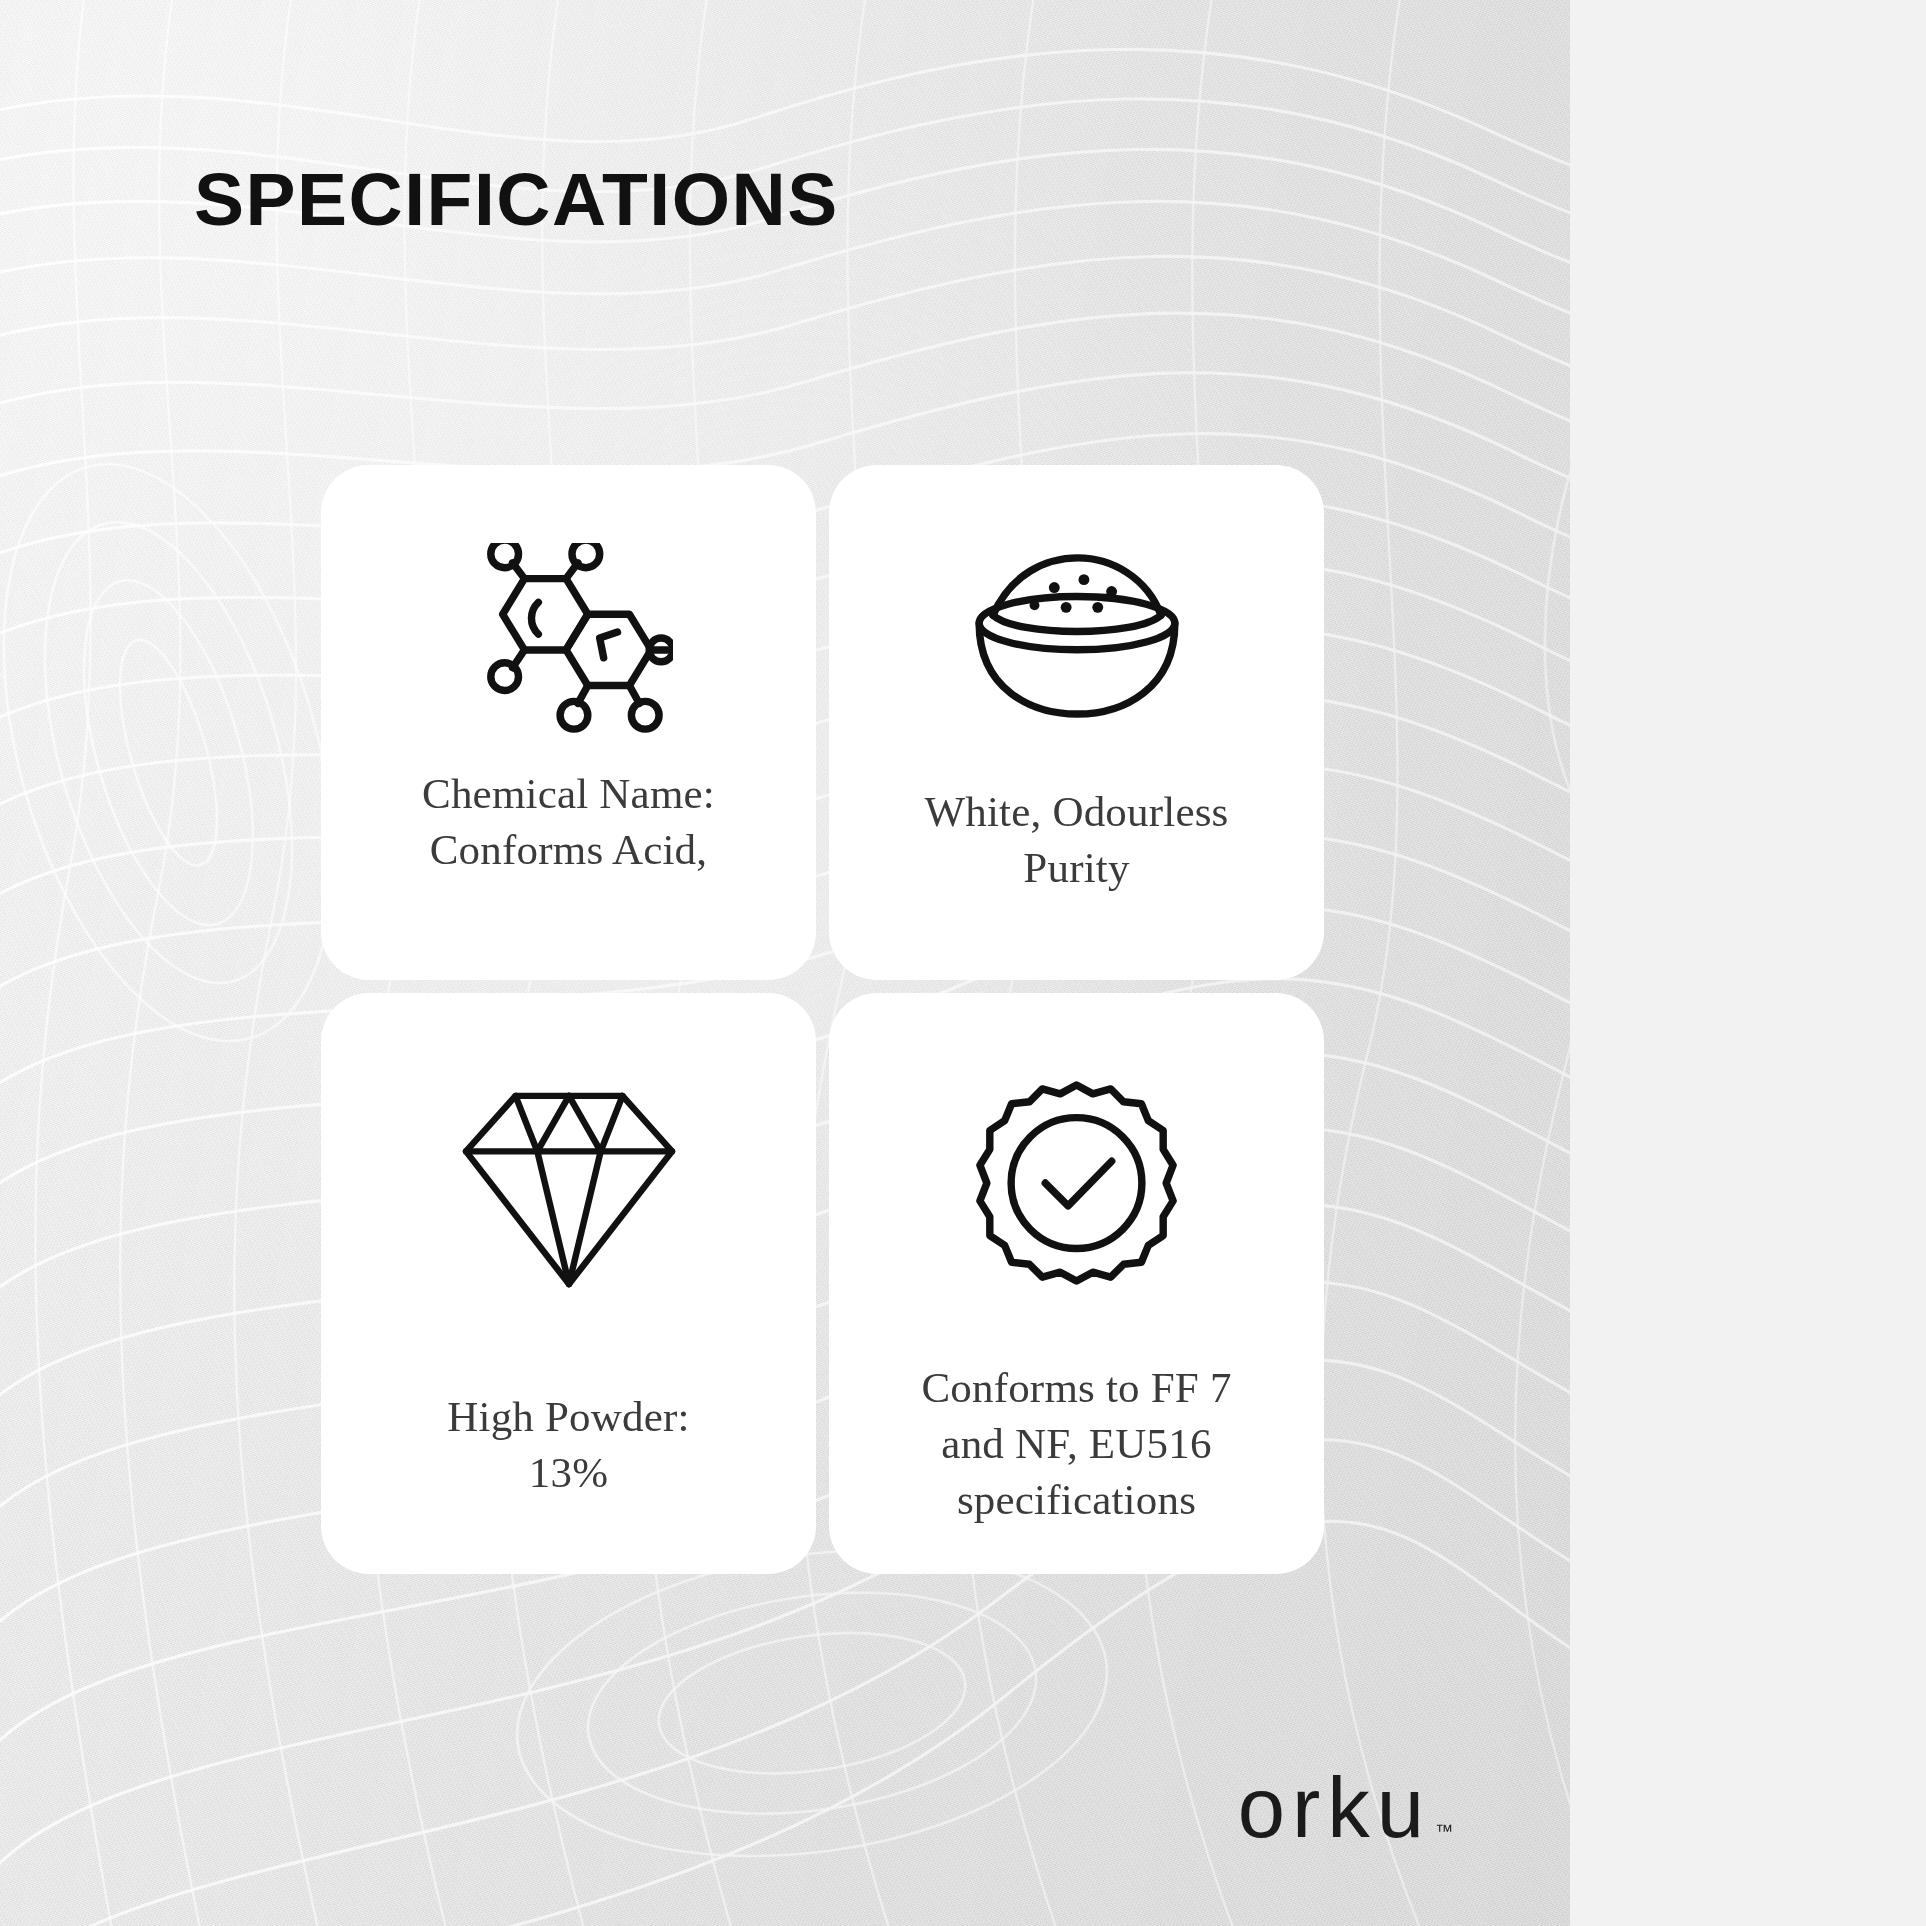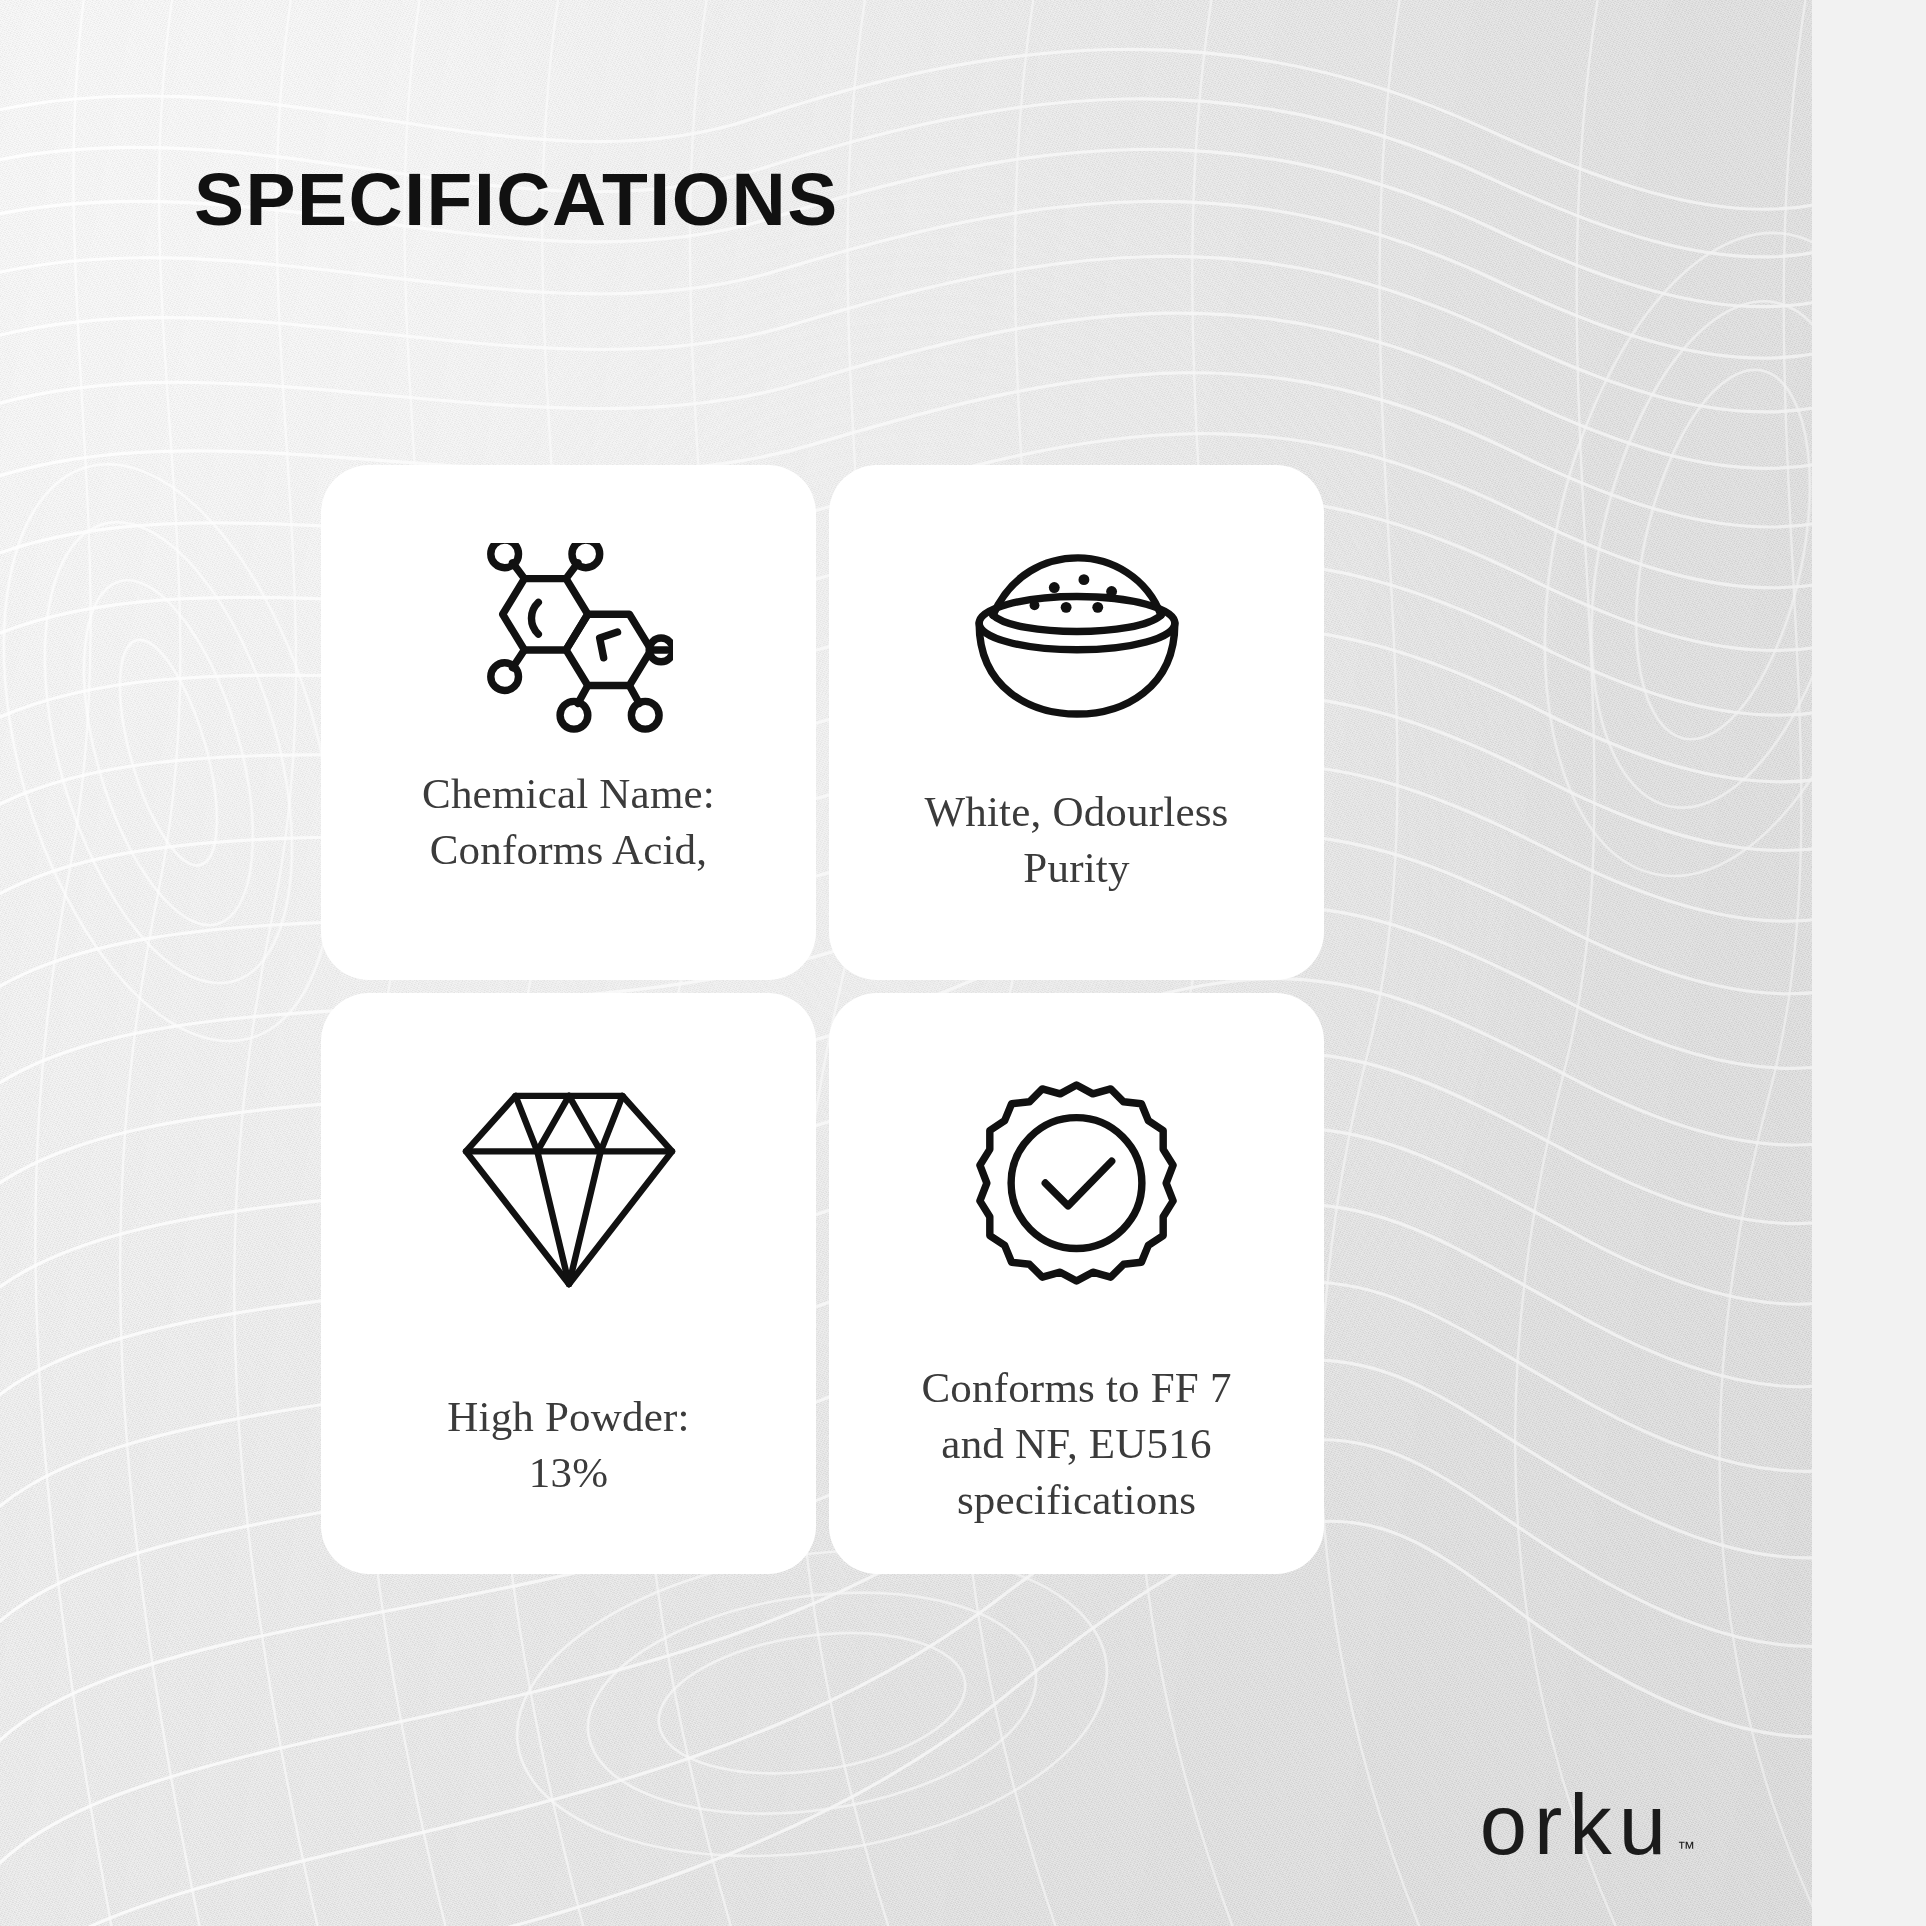--- a/index.html
+++ b/index.html
@@ -4,21 +4,21 @@
 <style>
   html,body{margin:0;padding:0;}
   body{
     width:1927px;height:1927px;
     font-family:"Liberation Serif", serif;
     background:#f2f2f2;
     overflow:hidden;
   }
   #page{
     position:relative;
-    width:1812px;height:1927px;
+    width:1570px;height:1927px;
     background:#f97316;
     overflow:hidden;
   }
   
   .bg-base{
     position:absolute;inset:0;
     background:
       radial-gradient(ellipse at 20% 10%, #fafafa 0%, #e9e9e9 60%, #e4e4e4 100%),
       #eaeaea;
   }
@@ -100,21 +100,21 @@
   #card-chemical .card-icon{margin-top:8px;}
   #card-appearance .card-text{margin-top:26px;font-family:Liberation Serif, serif;}
   #card-purity .card-icon{margin-top:18px;height:248px;}
   #card-purity .card-text{margin-top:65px;}
   #card-conformance .card-icon{margin-top:14px;height:248px;}
   #card-conformance .card-text{margin-top:40px;}
 
   
   .logo{
     position:absolute;
-    right:117px; bottom:60px;
+    right:117px; bottom:77px;
     display:flex;
     align-items:flex-end;
     color:#1a1a1a;
   }
   .logo-word{
     font-family:"Liberation Sans", sans-serif;
     font-weight:300;
     font-size:85px;
     letter-spacing:7px;
     line-height:1;

